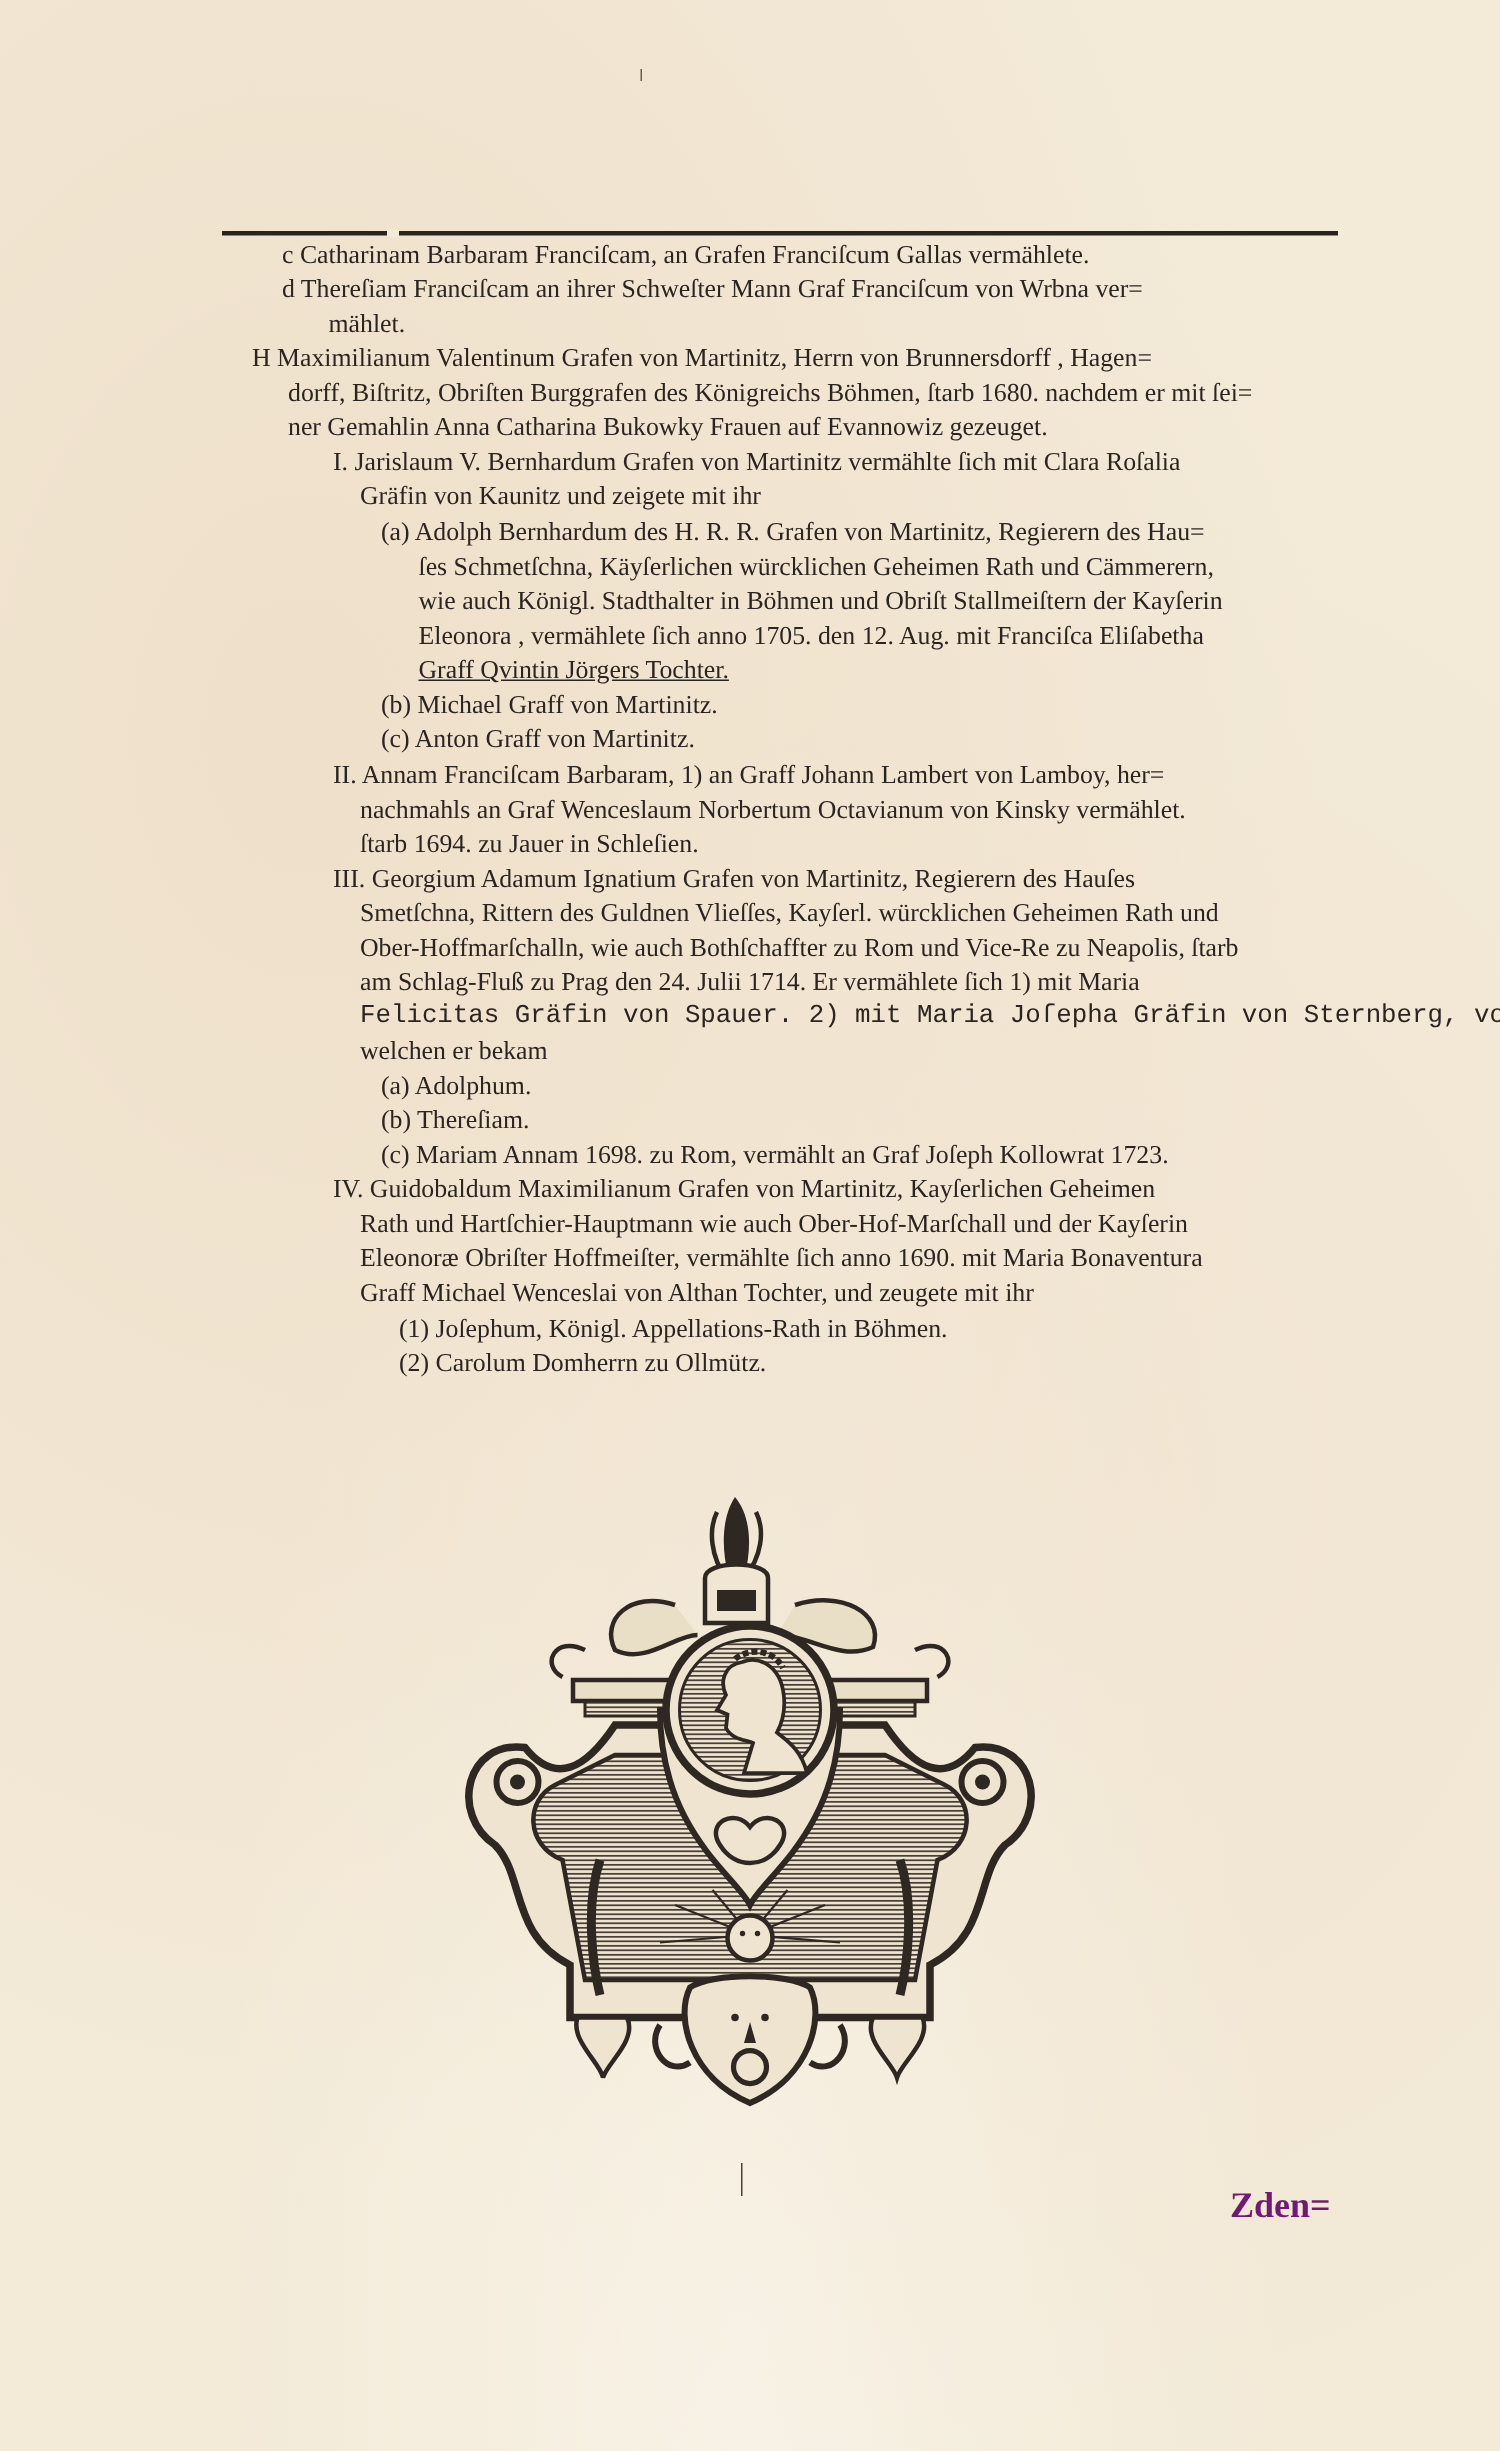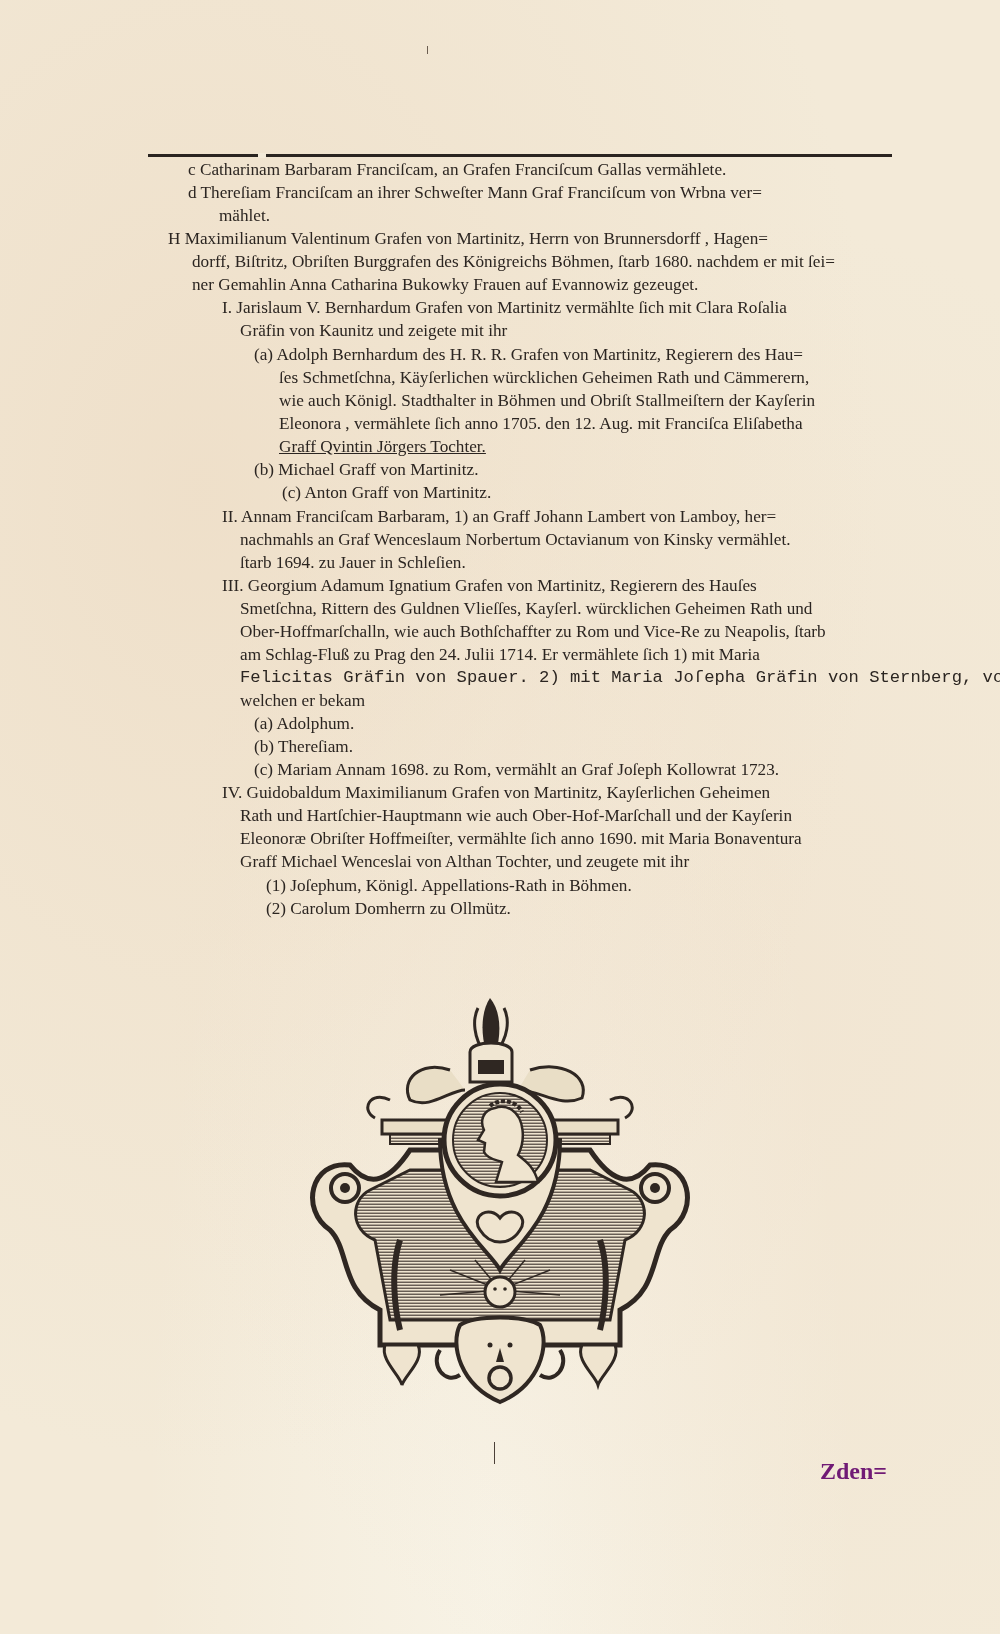--- a/index.html
+++ b/index.html
@@ -61,21 +61,21 @@
       <div class="line" style="left: 192px; top: 252px;">dorff, Biſtritz, Obriſten Burggrafen des Königreichs Böhmen, ſtarb 1680. nachdem er mit ſei=</div>
       <div class="line" style="left: 192px; top: 275px;">ner Gemahlin Anna Catharina Bukowky Frauen auf Evannowiz gezeuget.</div>
       <div class="line" style="left: 222px; top: 298px;">I.  Jarislaum V. Bernhardum Grafen von Martinitz vermählte ſich mit Clara Roſalia</div>
       <div class="line" style="left: 240px; top: 321px;">Gräfin von Kaunitz und zeigete mit ihr</div>
       <div class="line" style="left: 254px; top: 345px;">(a)  Adolph Bernhardum des H. R. R. Grafen von Martinitz, Regierern des Hau=</div>
       <div class="line" style="left: 279px; top: 368px;">ſes Schmetſchna, Käyſerlichen würcklichen Geheimen Rath und Cämmerern,</div>
       <div class="line" style="left: 279px; top: 391px;">wie auch Königl. Stadthalter in Böhmen und Obriſt Stallmeiſtern der Kayſerin</div>
       <div class="line" style="left: 279px; top: 414px;">Eleonora ,  vermählete ſich anno 1705. den 12. Aug. mit Franciſca Eliſabetha</div>
       <div class="line" style="left: 279px; top: 437px; text-decoration: underline;">Graff Qvintin Jörgers Tochter.</div>
       <div class="line" style="left: 254px; top: 460px;">(b)  Michael Graff von Martinitz.</div>
-      <div class="line" style="left: 254px; top: 483px; margin-left: 28px;">(c)  Anton Graff von Martinitz.</div>
+      <div class="line" style="left: 254px; top: 483px;">(c)  Anton Graff von Martinitz.</div>
       <div class="line" style="left: 222px; top: 507px;">II.  Annam Franciſcam Barbaram, 1) an Graff Johann Lambert von Lamboy, her=</div>
       <div class="line" style="left: 240px; top: 530px;">nachmahls an Graf Wenceslaum Norbertum Octavianum von Kinsky vermählet.</div>
       <div class="line" style="left: 240px; top: 553px;">ſtarb 1694. zu Jauer in Schleſien.</div>
       <div class="line" style="left: 222px; top: 576px;">III.  Georgium Adamum Ignatium Grafen von Martinitz, Regierern des Hauſes</div>
       <div class="line" style="left: 240px; top: 599px;">Smetſchna, Rittern des Guldnen Vlieſſes, Kayſerl. würcklichen Geheimen Rath und</div>
       <div class="line" style="left: 240px; top: 622px;">Ober-Hoffmarſchalln, wie auch Bothſchaffter zu Rom und Vice-Re zu Neapolis, ſtarb</div>
       <div class="line" style="left: 240px; top: 645px;">am Schlag-Fluß zu Prag den 24. Julii 1714.   Er vermählete ſich 1) mit Maria</div>
       <div class="line" style="left: 240px; top: 668px; font-family: Liberation Mono, monospace;">Felicitas Gräfin von Spauer.   2) mit Maria Joſepha Gräfin von Sternberg, von</div>
       <div class="line" style="left: 240px; top: 691px;">welchen er bekam</div>
       <div class="line" style="left: 254px; top: 714px;">(a)  Adolphum.</div>

